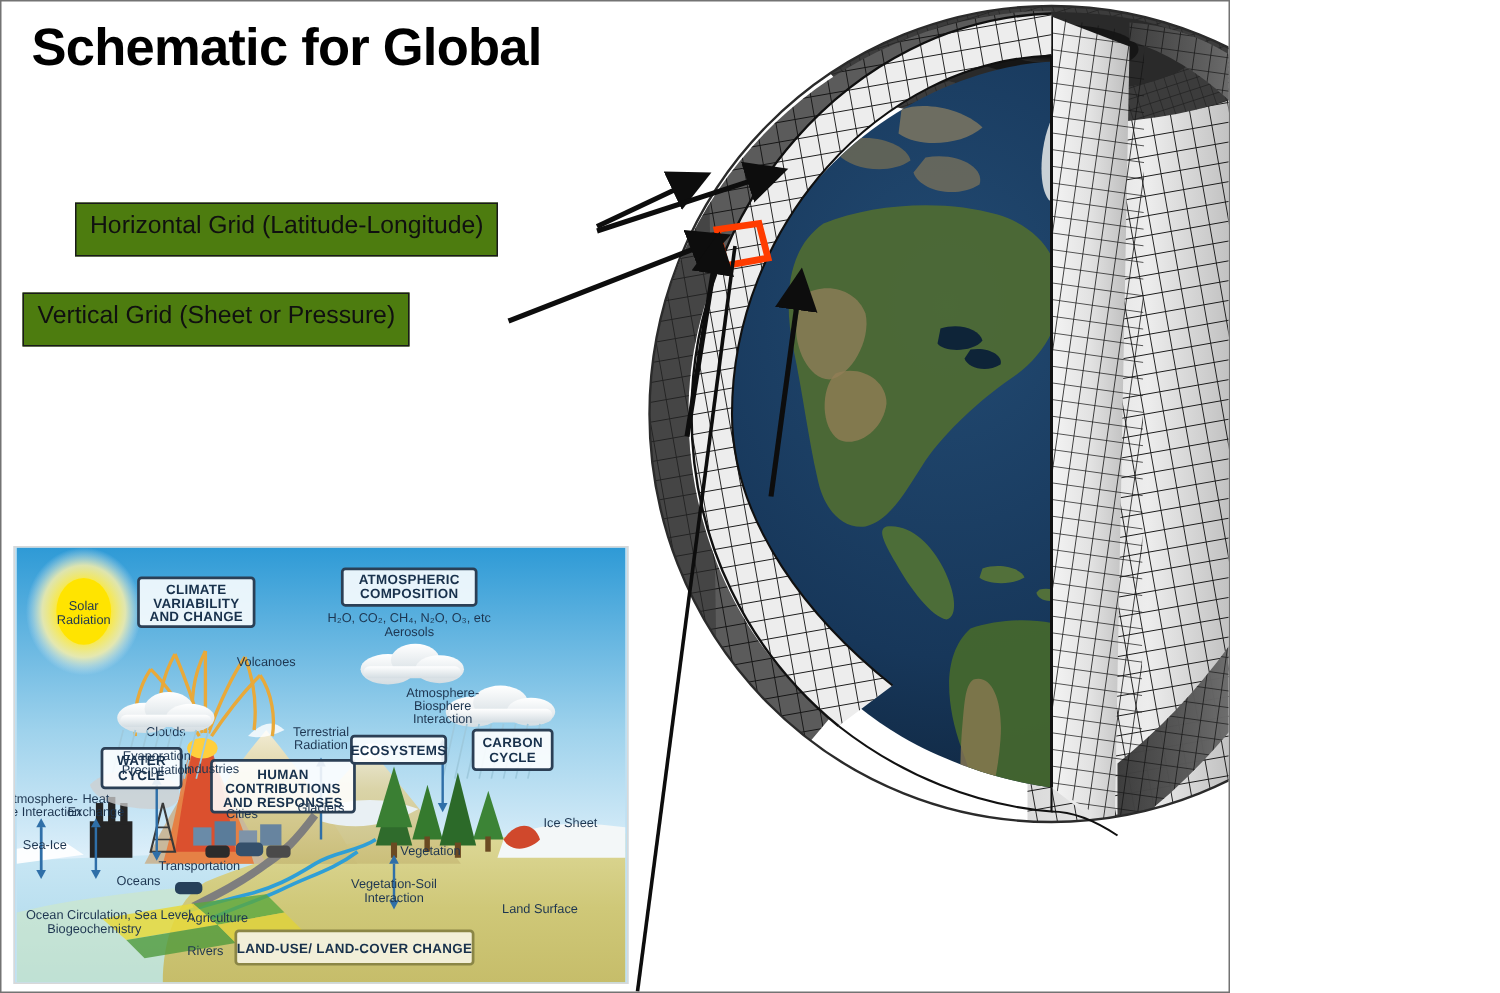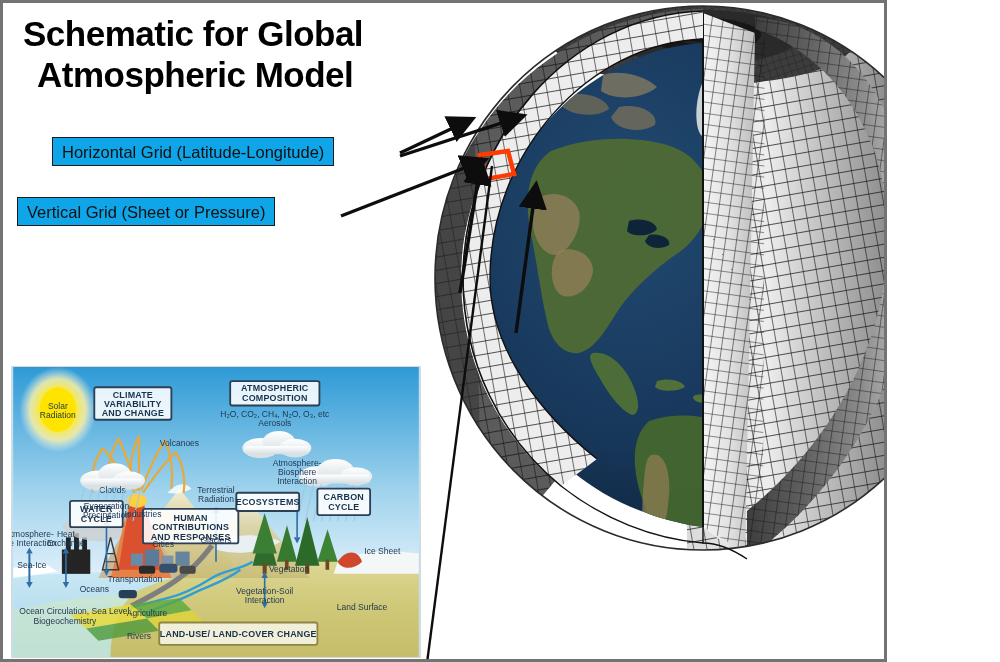--- a/index.html
+++ b/index.html
@@ -1,42 +1,42 @@
 <!DOCTYPE html>
 <html><head>
 <meta charset="utf-8">
 <style>
   html,body{margin:0;padding:0;background:#fff;}
   body{font-family:"Liberation Sans",sans-serif;}
 
   #page{
     position:relative;
-    width:887px;height:662px;
+    width:820px;height:662px;
     background:#ffffff;
-    border:3px solid #737373;
+    border:1px solid #737373;
     box-sizing:border-box;
     overflow:hidden;
   }
 
   
   #title{
     position:absolute;left:20px;top:10px;width:440px;
     font-size:35px;font-weight:bold;line-height:1.18;
     color:#000;letter-spacing:-0.5px;
   }
   #title .l2{display:block;padding-left:14px;}
 
   
   .callout{
     position:absolute;
-    background:#0ea5e9;
+    background:#4d7c0f;
     border:1px solid #1a1a1a;
     font-size:16.5px;
     color:#101010;
-    padding:5px 9px 3px 9px;
+    padding:5px 9px 10px 9px;
     white-space:nowrap;
     box-sizing:border-box;
     z-index:6;
   }
   #callout-horizontal{left:49px;top:134px;}
   #callout-vertical{left:14px;top:194px;}
 
   
   #arrows,#globe,#leader{position:absolute;left:0;top:0;width:1000px;height:662px;}
   #globe{z-index:2;}
@@ -66,21 +66,20 @@
   .ins-t-l{text-anchor:start;}
   .ins-arrow{stroke:#2f6fa8;stroke-width:.8;fill:none;}
 </style>
 </head>
 <body>
 
 <div id="page">
 
   <div id="title">
     <span>Schematic for Global</span>
-    <span class="l2">Atmospheric Model</span>
   </div>
 
   <svg id="globe" viewBox="0 0 1000 662">
     <defs>
 
       <linearGradient id="shellGrad" x1="0" y1="0" x2="1" y2="0">
         <stop offset="0" stop-color="#3f3f3f"></stop>
         <stop offset="0.10" stop-color="#6a6a6a"></stop>
         <stop offset="0.26" stop-color="#9a9a9a"></stop>
         <stop offset="0.46" stop-color="#d9d9d9"></stop>

